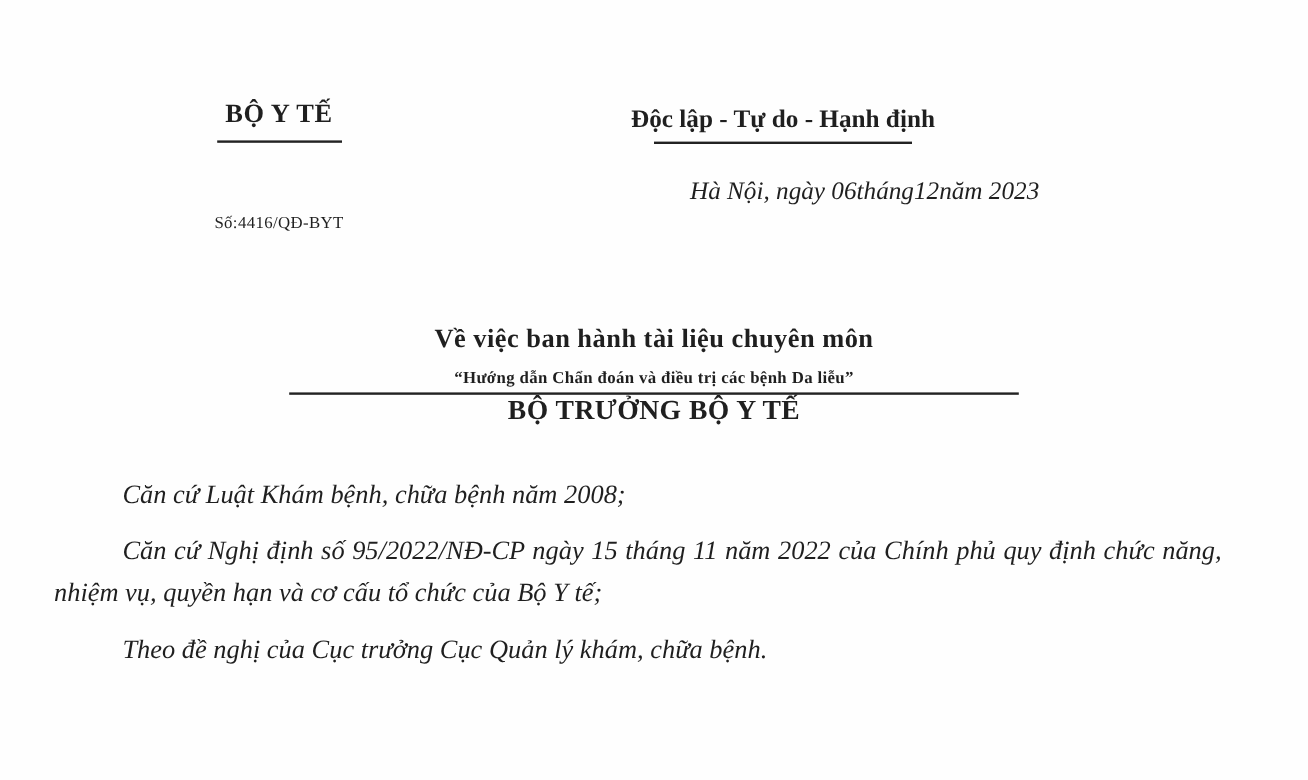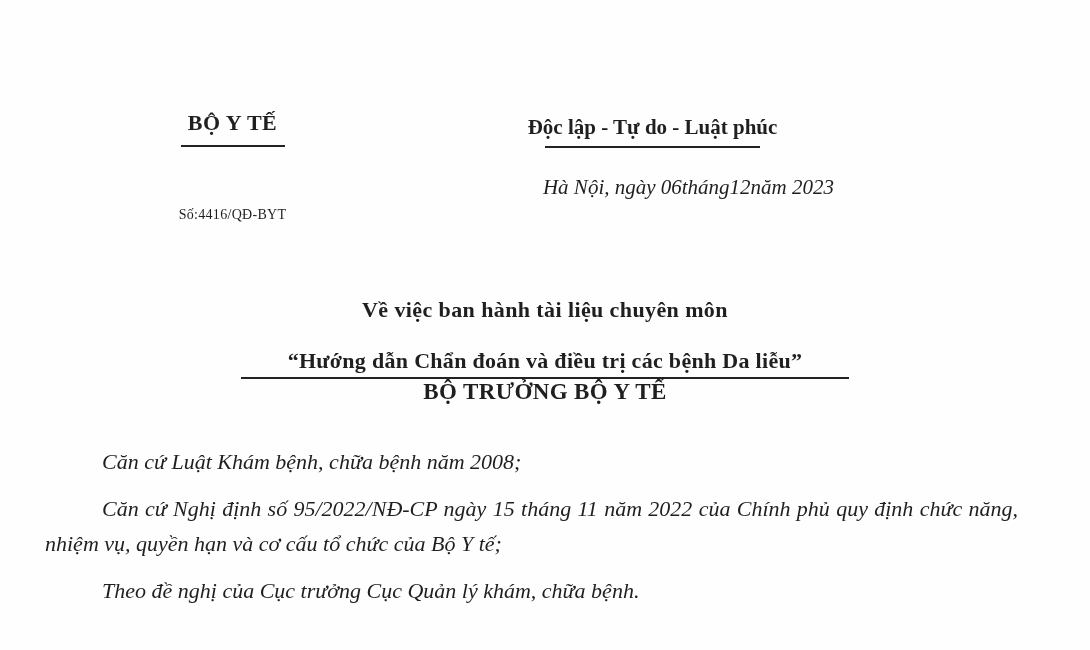--- a/index.html
+++ b/index.html
@@ -10,21 +10,21 @@
     height: 650px;
     margin: 0 auto;
     background: #fefefe;
     color: #1f1f1f;
     font-family: "Liberation Serif", "DejaVu Serif", serif;
     overflow: hidden;
   }
   
   .header {
     display: flex;
-    padding-top: 110px;
+    padding-top: 82px;
   }
   .header-left {
     margin-left: 55px;
     width: 355px;
     text-align: center;
     flex: 0 0 auto;
   }
   .org-name {
     font-weight: bold;
     font-size: 22px;
@@ -59,43 +59,43 @@
   .motto-underline {
     width: 215px;
     border-top: 2px solid #222;
     margin: 6px auto 0 auto;
   }
   .place-date {
     font-style: italic;
     font-size: 21px;
     margin-top: 27px;
     position: relative;
-    left: 36px;
+    left: 68px;
     white-space: nowrap;
   }
   
   .title-block {
     margin-top: 74px;
     text-align: center;
   }
   .title-main {
     font-weight: bold;
     font-size: 23px;
     letter-spacing: 0.5px;
   }
   .title-sub1 {
     font-weight: bold;
     font-size: 22px;
     margin-top: 9px;
     letter-spacing: 0.4px;
   }
   .title-sub2 {
     font-weight: bold;
-    font-size: 22px;
-    margin-top: 25px;
+    font-size: 14px;
+    margin-top: 13px;
     letter-spacing: 0.3px;
   }
   .title-underline {
     width: 608px;
     border-top: 2px solid #222;
     margin: 3px auto 0 auto;
   }
   
   .authority {
     text-align: center;
@@ -121,21 +121,21 @@
 
 <div class="page">
 
   <div class="header">
     <div class="header-left">
       <div class="org-name">BỘ Y TẾ</div>
       <div class="org-underline"></div>
       <div class="doc-number">Số:4416/QĐ-BYT</div>
     </div>
     <div class="header-right">
-      <div class="national-motto">Độc lập - Tự do - Luật phúc</div>
+      <div class="national-motto">Độc lập - Tự do - Hạnh định</div>
       <div class="motto-underline"></div>
       <div class="place-date">Hà Nội, ngày 06tháng12năm 2023</div>
     </div>
   </div>
 
   <div class="title-block">
     <div class="title-sub1">Về việc ban hành tài liệu chuyên môn</div>
     <div class="title-sub2">“Hướng dẫn Chẩn đoán và điều trị các bệnh Da liễu”</div>
     <div class="title-underline"></div>
   </div>

